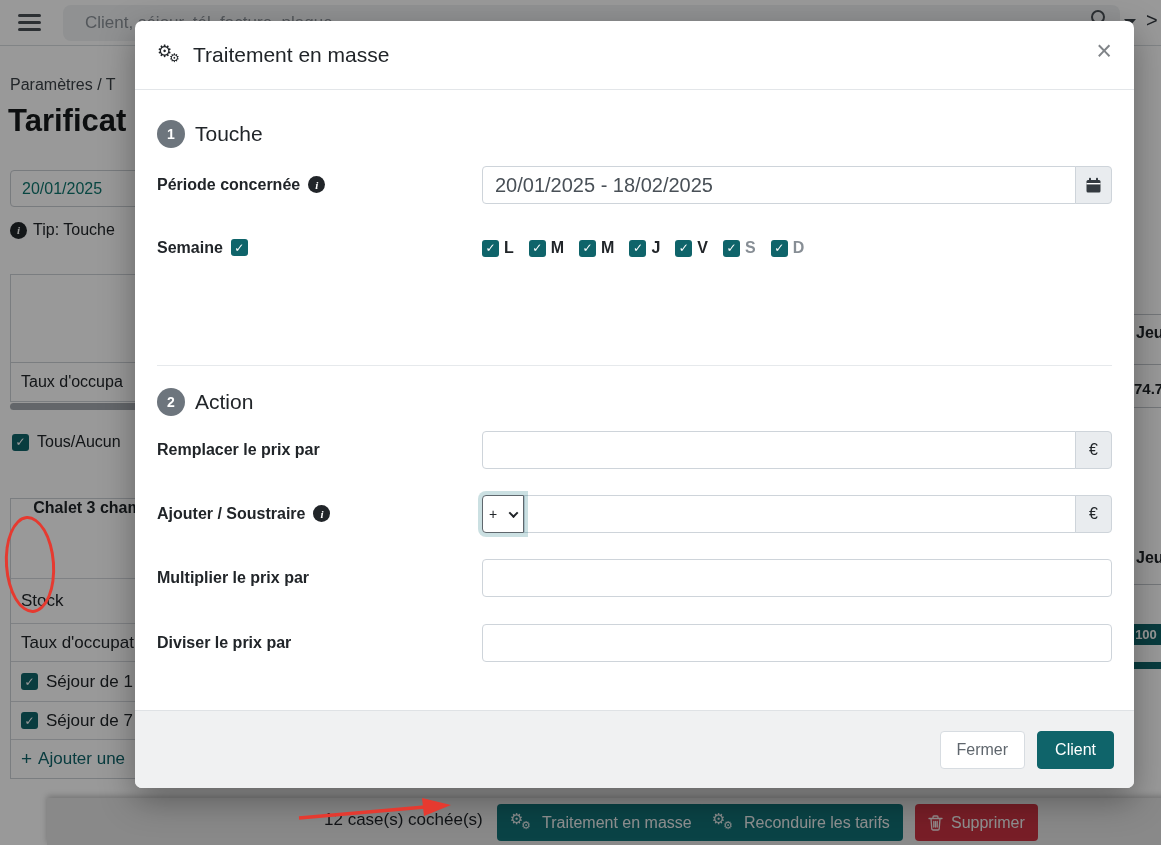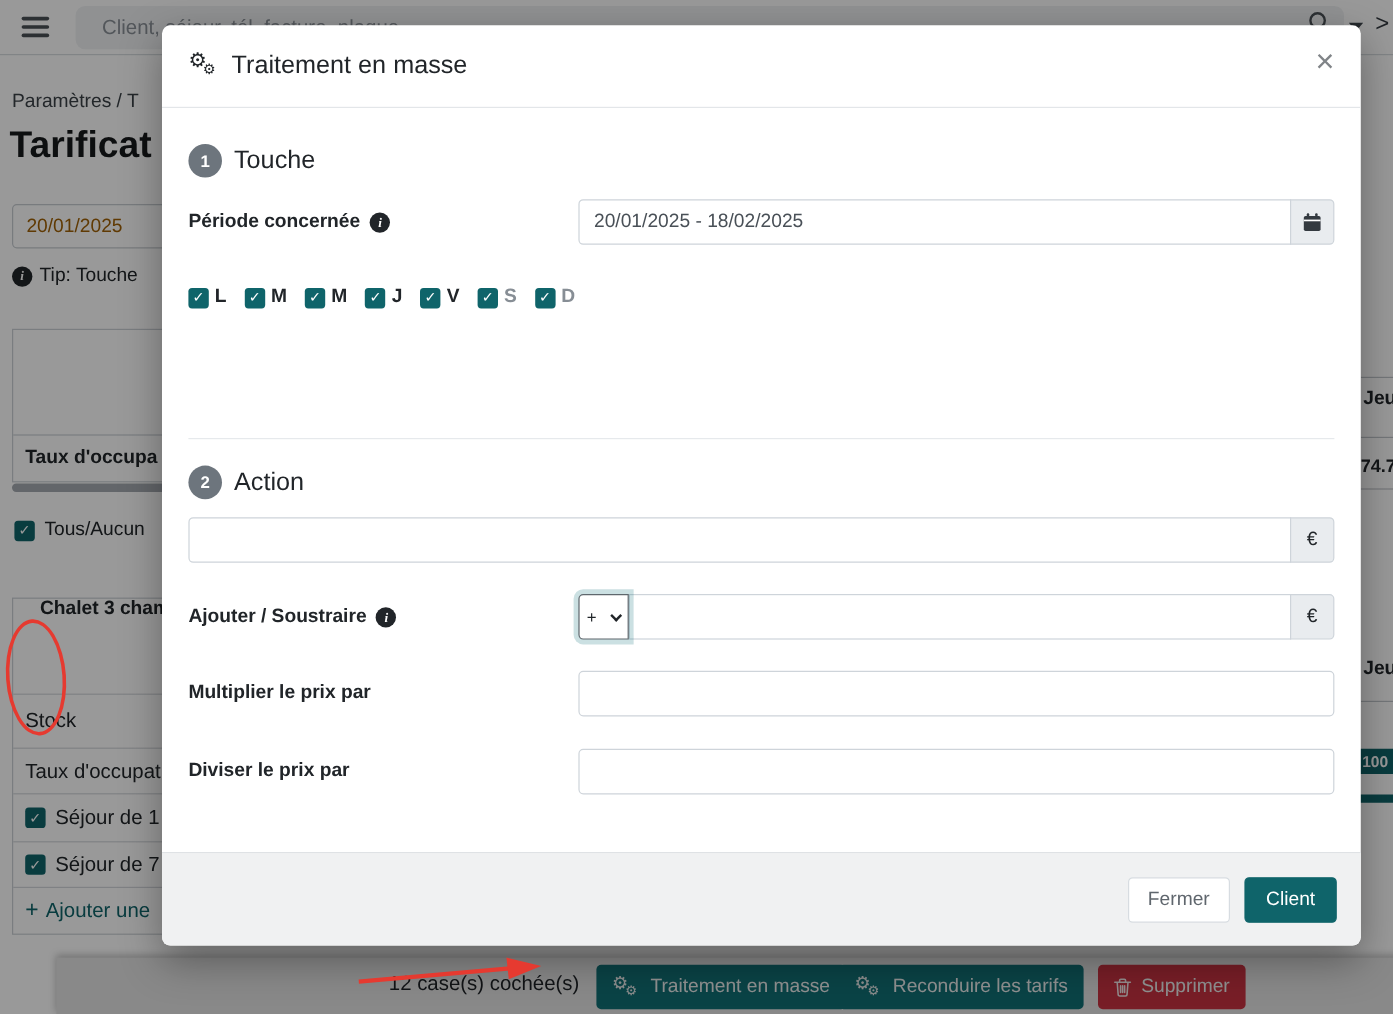--- a/index.html
+++ b/index.html
@@ -14,29 +14,29 @@
   .hamburger i { display:block; height:2.6px; background:#4a5056; border-radius:2px; margin-bottom:4.4px; }
   .search-input { position:absolute; left:63px; top:5px; width:1057px; height:36px; background:#f0f2f4; border:none; border-radius:8px; padding:0 40px 0 22px; font-size:17px; color:#3c4248; font-family:inherit; }
   .search-input::placeholder { color:#8b9198; opacity:1; }
   .mag { position:absolute; left:1090px; top:9px; }
   .hdr-caret { position:absolute; left:1124px; top:19px; width:0; height:0; border-left:6px solid transparent; border-right:6px solid transparent; border-top:7px solid #3f454b; }
   .hdr-chev { position:absolute; left:1146px; top:9px; font-size:20px; color:#343a40; }
 
   .breadcrumb { position:absolute; left:10px; top:76px; font-size:16px; color:#3b4147; }
   .breadcrumb a { color:#3b4147; text-decoration:none; }
   .page-title { position:absolute; left:8px; top:103px; font-size:31px; font-weight:700; color:#17191b; white-space:nowrap; }
-  .date-input { position:absolute; left:10px; top:170px; width:170px; height:37px; background:#fff; border:1px solid #c8cdd2; border-radius:4px; padding:0 11px; font-size:16px; color:#a16207; font-family:inherit; }
+  .date-input { position:absolute; left:10px; top:170px; width:170px; height:37px; background:#fff; border:1px solid #c8cdd2; border-radius:4px; padding:0 11px; font-size:16px; color:#0f766e; font-family:inherit; }
   .tip-row { position:absolute; left:10px; top:221px; display:flex; align-items:center; gap:6px; font-size:16px; color:#212529; white-space:nowrap; }
 
   .info-i { display:inline-flex; align-items:center; justify-content:center; width:17px; height:17px; border-radius:50%; background:#212529; color:#fff; font-size:11px; font-weight:700; font-family:"Liberation Serif",serif; font-style:italic; flex:0 0 auto; }
 
   .tbl { position:absolute; background:#fff; border:1px solid #ccd1d6; }
   .tbl1 { left:10px; top:274px; width:180px; }
   .tbl1 .head { height:88px; border-bottom:1px solid #ccd1d6; }
-  .tbl1 .rowb { height:38px; display:flex; align-items:center; padding:0 10px; font-weight:700; font-size:16px; color:#212529; white-space:nowrap; }
+  .tbl1 .rowb { height:38px; display:flex; align-items:center; padding:0 10px; font-weight:400; font-size:16px; color:#212529; white-space:nowrap; }
   .hscroll { position:absolute; left:10px; top:403px; width:180px; height:7px; background:#a6abb1; border-radius:4px; }
   .tous-row { position:absolute; left:12px; top:433px; display:flex; align-items:center; gap:8px; font-size:16px; color:#212529; white-space:nowrap; }
 
   .cb { display:inline-flex; align-items:center; justify-content:center; width:17px; height:17px; background:#0f646a; border-radius:3px; flex:0 0 auto; cursor:pointer; }
   .cb::after { content:"\2713"; color:#fff; font-size:12px; font-weight:700; font-family:"DejaVu Sans",sans-serif; line-height:1; }
   .cb.big { width:18px; height:18px; }
 
   .tbl2 { left:10px; top:498px; width:180px; }
   .tbl2 .r { border-top:1px solid #d4d8dc; display:flex; align-items:center; gap:8px; padding:0 10px; font-size:17px; color:#212529; white-space:nowrap; }
   .tbl2 .r:first-child { border-top:none; }
@@ -78,23 +78,23 @@
   .modal { position:absolute; left:135px; top:21px; width:999px; height:767px; background:#fff; border-radius:7px; box-shadow:0 12px 34px rgba(0,0,0,0.35); z-index:3; }
   .m-head { position:absolute; left:0; top:0; right:0; height:69px; border-bottom:1px solid #e3e6e9; display:flex; align-items:center; padding:0 22px; }
   .m-title { font-size:21px; font-weight:500; color:#212529; margin-left:9px; }
   .m-close { position:absolute; right:22px; top:17px; font-size:27px; font-weight:300; color:#808488; background:none; border:none; cursor:pointer; line-height:1; font-family:inherit; }
 
   .sec-head { position:absolute; left:22px; display:flex; align-items:center; gap:10px; }
   .sec-num { width:28px; height:28px; border-radius:50%; background:#6d757d; color:#fff; font-size:14px; font-weight:700; display:flex; align-items:center; justify-content:center; }
   .sec-title { font-size:21px; color:#212529; }
 
   .frow { position:absolute; left:22px; width:955px; display:flex; align-items:center; }
-  .flabel { width:325px; display:flex; align-items:flex-end; gap:8px; font-size:16px; font-weight:700; color:#212529; flex:0 0 auto; }
+  .flabel { width:325px; display:flex; align-items:flex-start; gap:8px; font-size:16px; font-weight:700; color:#212529; flex:0 0 auto; }
   .fctrl { flex:1; display:flex; align-items:stretch; height:38px; }
-  .txt { flex:1; min-width:0; height:38px; border:1px solid #ced4da; border-radius:4px; padding:0 12px; font-size:16px; color:#495057; font-family:inherit; background:#fff; }
+  .txt { flex:1; min-width:0; height:38px; border:1px solid #ced4da; border-radius:4px; padding:0 12px; font-size:20px; color:#495057; font-family:inherit; background:#fff; }
   .txt.has-suffix { border-radius:4px 0 0 4px; }
   .txt.after-select { border-radius:0; }
   .addon { width:37px; background:#e9ecef; border:1px solid #ced4da; margin-left:-1px; border-radius:0 4px 4px 0; display:flex; align-items:center; justify-content:center; font-size:16px; color:#212529; flex:0 0 auto; }
   .addon.btn { cursor:pointer; }
 
   .op-select { height:38px; border:1px solid #5f676d; border-radius:4px 0 0 4px; background:#fff; display:flex; align-items:center; justify-content:space-between; padding:0 8px 0 10px; box-shadow:0 0 0 4px rgba(18,116,122,0.22); position:relative; z-index:1; cursor:pointer; flex:0 0 auto; font-size:15px; color:#212529; }
   .op-select.w-lg { width:74px; }
   .op-select.w-sm { width:42px; padding:0 6px; font-size:14px; }
   .chev { width:7px; height:7px; border-right:2px solid #212529; border-bottom:2px solid #212529; transform:rotate(45deg) translate(-1px,-1px); flex:0 0 auto; }
 
@@ -256,20 +256,24 @@
               <rect x="1.5" y="3" width="14" height="12.5" rx="1.5" fill="#343a40"></rect>
               <rect x="1.5" y="6" width="14" height="1.4" fill="#fff"></rect>
               <rect x="4" y="0.8" width="2" height="3.4" rx="0.8" fill="#343a40"></rect>
               <rect x="11" y="0.8" width="2" height="3.4" rx="0.8" fill="#343a40"></rect>
             </svg>
         </span>
       </div>
     </div>
 
     <div class="frow" style="top:208px">
+      <div class="flabel">
+        <span>Semaine</span>
+        <span class="cb"></span>
+      </div>
       <div class="fctrl" style="align-items:center">
         <div class="day-group">
           <span class="day">
               <span class="cb"></span>
               <span>L</span>
             </span>
           <span class="day">
               <span class="cb"></span>
               <span>M</span>
             </span>
@@ -299,20 +303,23 @@
 
 
     <div class="m-divider" style="top:344px"></div>
 
     <div class="sec-head" style="top:367px">
       <span class="sec-num">2</span>
       <span class="sec-title">Action</span>
     </div>
 
     <div class="frow" style="top:410px">
+      <div class="flabel">
+        <span>Remplacer le prix par</span>
+      </div>
       <div class="fctrl">
         <input class="txt has-suffix" type="text" style="">
         <span class="addon">€</span>
       </div>
     </div>
 
     <div class="frow" style="top:474px">
       <div class="flabel">
         <span>Ajouter / Soustraire</span>
         <span class="info-i">i</span>

